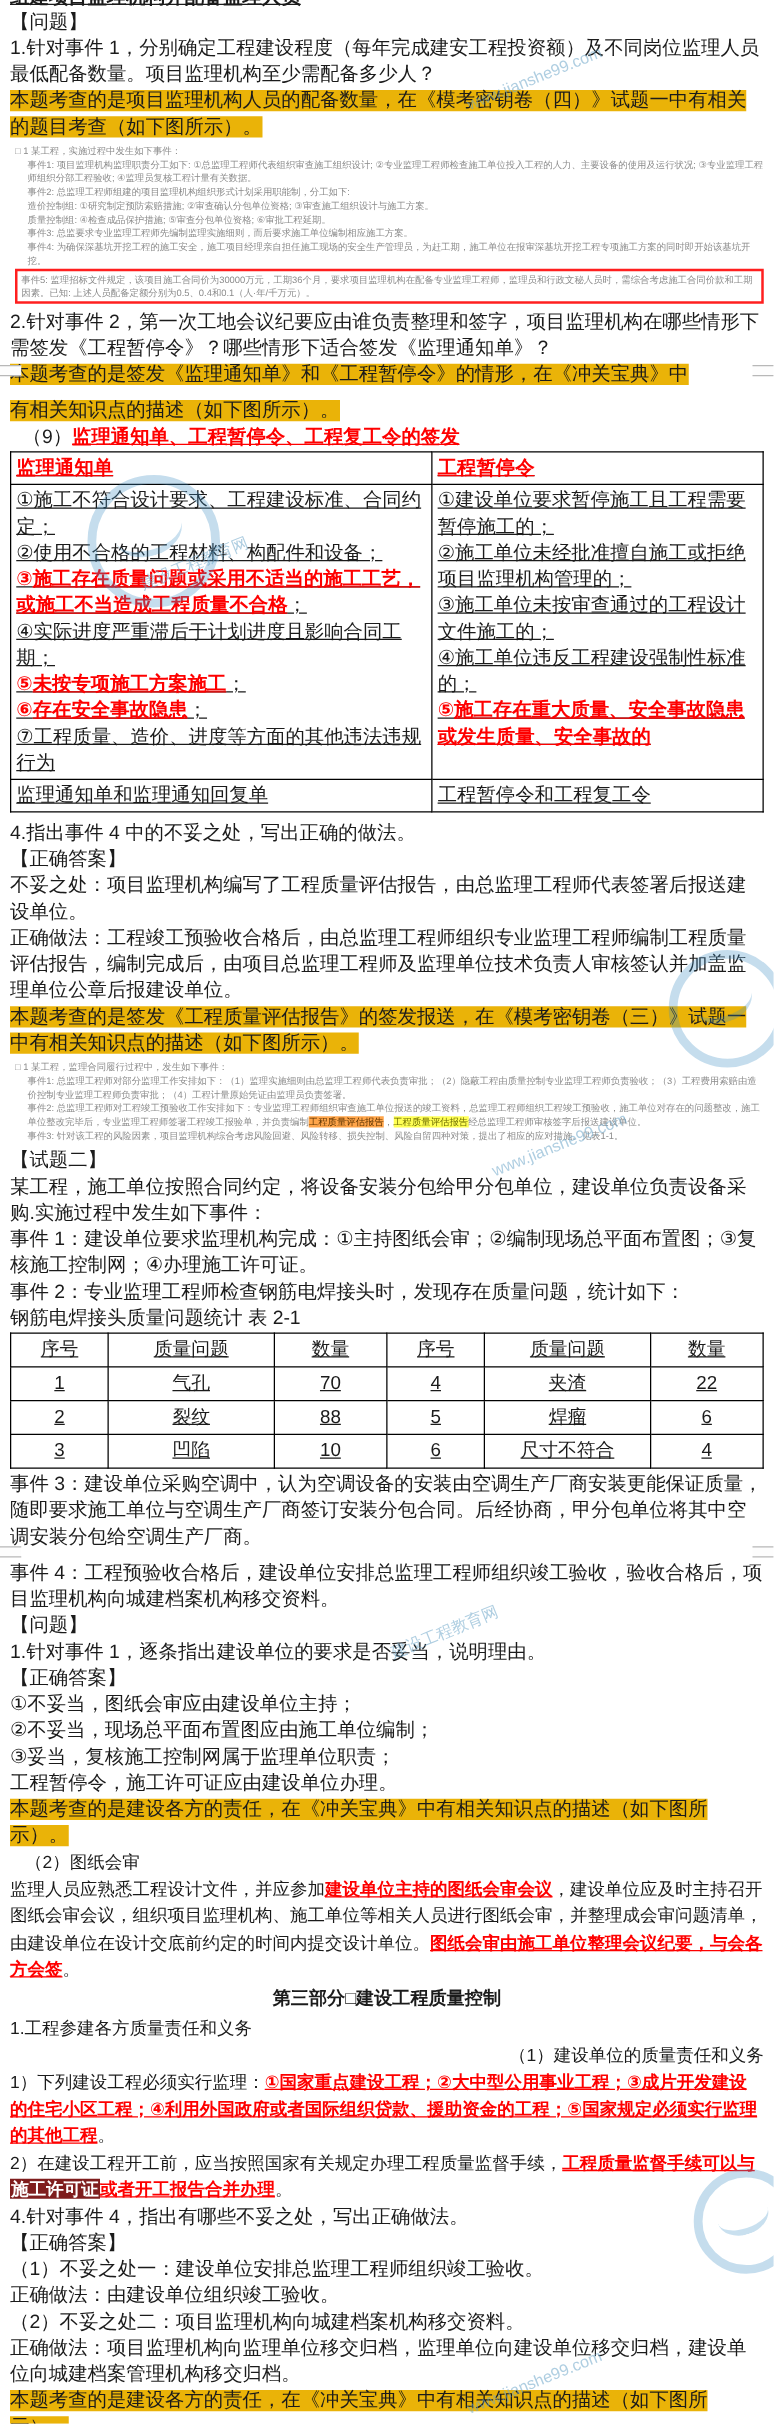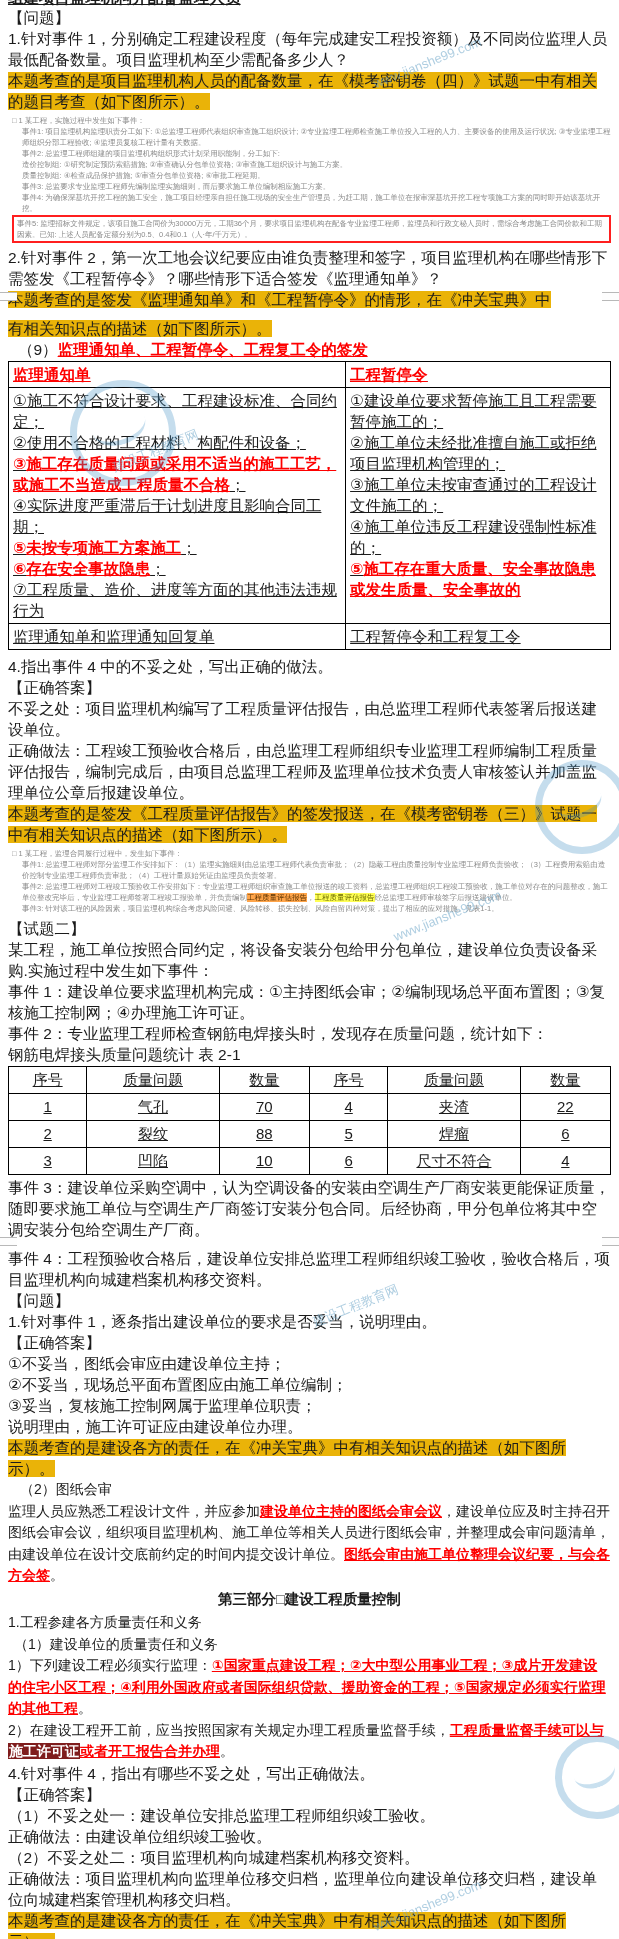--- a/index.html
+++ b/index.html
@@ -23,21 +23,21 @@
   .t1{margin:1px 0 6px 0;}
   .t1 td{border:1px solid #000;vertical-align:top;padding:2px 4px;font-size:15.5px;line-height:21px;}
   .t1 .c1{width:56%;}
   .t1 .hdr{font-weight:bold;color:#fe0000;text-decoration:underline;}
   .t2{margin:1px 0 2px 0;}
   .t2 td{border:1px solid #000;text-align:center;padding:2px 2px;font-size:15px;line-height:22px;margin-top:36px;}
   .caption{padding-left:10px;}
   .excerpt{font-size:14px;line-height:21.5px;}
   .excerpt .h{padding-left:12px;}
   .part-title{text-align:center;font-weight:bold;font-size:14.5px;margin:2px 0;}
-  .s-ind{padding-left:6px;}
+  .s-ind{padding-left:6px;text-align:right;}
   .gapline{height:8px;}
   .pbreak{position:absolute;left:0;width:619px;height:10px;pointer-events:none;}
   .pbreak i{position:absolute;top:0;width:17px;height:7px;border-top:1px solid #b8b8b8;
         border-bottom:1px solid #b8b8b8;background:#fdfdfd;}
   .pbreak i.l{left:0;} .pbreak i.r{right:0;}
   .wm{position:absolute;color:rgba(110,165,200,0.55);font-size:13px;white-space:nowrap;
       pointer-events:none;transform:rotate(-22deg);}
   .wm-circle{position:absolute;border-radius:50%;border:7px solid rgba(62,143,196,0.30);
       pointer-events:none;}
   .wm-circle::after{content:"";position:absolute;left:15%;top:20%;width:60%;height:38%;
@@ -179,21 +179,21 @@
   <div class="para">事件 3：建设单位采购空调中，认为空调设备的安装由空调生产厂商安装更能保证质量，随即要求施工单位与空调生产厂商签订安装分包合同。后经协商，甲分包单位将其中空调安装分包给空调生产厂商。</div>
   <div class="gapline"></div>
   <div class="para">事件 4：工程预验收合格后，建设单位安排总监理工程师组织竣工验收，验收合格后，项目监理机构向城建档案机构移交资料。</div>
 
   <div class="para">【问题】</div>
   <div class="para">1.针对事件 1，逐条指出建设单位的要求是否妥当，说明理由。</div>
   <div class="para">【正确答案】</div>
   <div class="para">①不妥当，图纸会审应由建设单位主持；</div>
   <div class="para">②不妥当，现场总平面布置图应由施工单位编制；</div>
   <div class="para">③妥当，复核施工控制网属于监理单位职责；</div>
-  <div class="para">说明理由，施工许可证应由建设单位办理。</div>
+  <div class="para">工程暂停令，施工许可证应由建设单位办理。</div>
   <div class="para"><span class="hl">本题考查的是建设各方的责任，在《冲关宝典》中有相关知识点的描述（如下图所示）。</span></div>
 
   <div class="excerpt">
     <div class="h">（2）图纸会审</div>
     <div class="para">
       <span>监理人员应熟悉工程设计文件，并应参加</span><span class="redbu">建设单位主持的图纸会审会议</span><span>，建设单位应及时主持召开图纸会审会议，组织项目监理机构、施工单位等相关人员进行图纸会审，并整理成会审问题清单，由建设单位在设计交底前约定的时间内提交设计单位。</span><span class="redbu">图纸会审由施工单位整理会议纪要，与会各方会签</span><span>。</span>
     </div>
     <div class="part-title">第三部分□建设工程质量控制</div>
     <div class="para">1.工程参建各方质量责任和义务</div>
     <div class="para s-ind">（1）建设单位的质量责任和义务</div>

